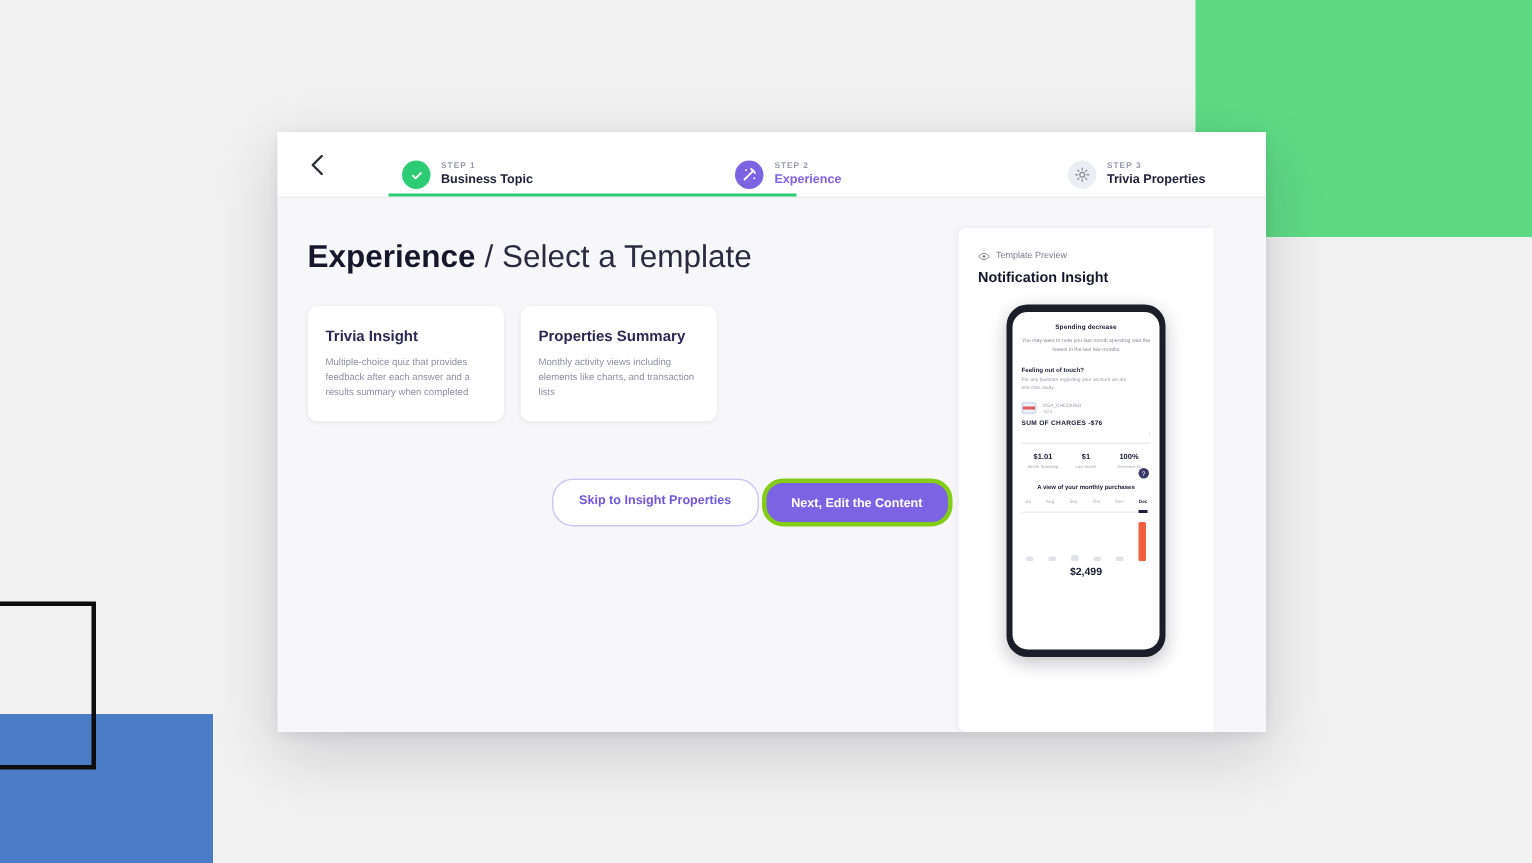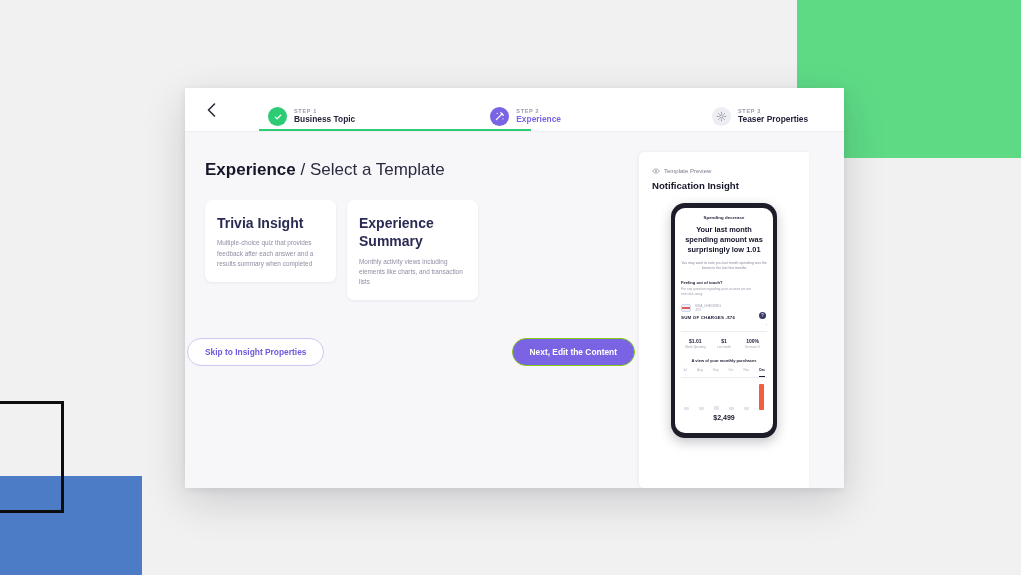--- a/index.html
+++ b/index.html
@@ -89,21 +89,21 @@
   }
 
   
   .app-body { display: flex; padding: 0; height: 356px; }
   .left-pane {
     width: 450px;
     padding: 28px 0 0 20px;
   }
 
   .page-title {
-    font-size: 17px; color: #17172b; margin-bottom: 20px;
+    font-size: 21px; color: #17172b; margin-bottom: 20px;
     white-space: nowrap;
   }
   .page-title .bold { font-weight: 700; }
   .page-title .light { font-weight: 400; color: #2b2b40; }
 
   
   .card-grid {
     display: grid;
     grid-template-columns: repeat(3, 131px);
     gap: 14px 11px;
@@ -117,21 +117,21 @@
     box-shadow: 0 1px 3px rgba(30,30,60,.07);
     cursor: pointer;
     position: relative;
     min-height: 72px;
   }
   .tpl-card.selected {
     border: 1.4px solid #7b64e3;
     box-shadow: 0 1px 5px rgba(100,80,220,.14);
   }
   .tpl-name {
-    font-size: 14px; font-weight: 700; color: #2a2a52;
+    font-size: 10px; font-weight: 700; color: #2a2a52;
     margin-bottom: 6px; line-height: 1.32;
   }
   .tpl-card.selected .tpl-name { color: #6f58dd; }
   .tpl-desc {
     font-size: 6.4px; color: #8f8fa4; line-height: 1.58;
   }
   .rec-badge {
     position: absolute; top: -13px; left: -1px;
     background: #f0edfc;
     border: 1px solid #ded7f8;
@@ -141,33 +141,33 @@
     font-size: 5px; letter-spacing: .55px; font-weight: 700;
     color: #7b64e3; text-transform: uppercase;
     display: flex; align-items: center; gap: 3px;
     white-space: nowrap;
   }
   .rec-badge .star { font-size: 6px; line-height: 1; }
   .card-wrap { position: relative; }
 
   
   .actions {
-    display: flex; gap: 14px; justify-content: space-between;
+    display: flex; gap: 2px; justify-content: flex-end;
     margin-top: 38px; margin-left: -18px;
   }
   .btn {
     font-size: 8.4px; font-weight: 700; border-radius: 14px;
     padding: 8px 17px; cursor: pointer; white-space: nowrap;
     font-family: "Liberation Sans", sans-serif;
   }
   .btn-ghost {
     background: #ffffff; color: #6f58dd; border: 1px solid #cfc7f2;
   }
   .btn-primary {
-    background: #7b64e3; color: #ffffff; border: 1px solid #84cc16;
+    background: #7b64e3; color: #ffffff; border: 3px solid #84cc16;
   }
 
   
   .preview-pane {
     width: 170px; margin-left: 4px; margin-top: 20px;
     background: #ffffff;
     border-radius: 5px 0 0 5px;
     box-shadow: -1px 0 4px rgba(30,30,60,.06);
     padding: 16px 13px 0 13px;
   }
@@ -320,21 +320,21 @@
 
       <div class="step step-3">
         <div class="step-badge badge-idle">
           <svg width="11" height="11" viewBox="0 0 14 14" fill="none">
             <circle cx="7" cy="7" r="2.1" stroke="#8e8e9f" stroke-width="1.1"></circle>
             <path d="M7 1.5v1.4M7 11.1v1.4M1.5 7h1.4M11.1 7h1.4M3.1 3.1l1 1M9.9 9.9l1 1M10.9 3.1l-1 1M4.1 9.9l-1 1" stroke="#8e8e9f" stroke-width="1.1" stroke-linecap="round"></path>
           </svg>
         </div>
         <div class="step-text">
           <span class="step-kicker">STEP 3</span>
-          <span class="step-label">Teaser Properties</span>
+          <span class="step-label">Trivia Properties</span>
         </div>
       </div>
 
     </div>
     <div class="stepper-progress"></div>
   </div>
 
   <div class="app-body">
 
     <div class="left-pane">
@@ -351,21 +351,21 @@
             <div class="tpl-name">Trivia Insight</div>
             <div class="tpl-desc">Multiple-choice quiz that provides feedback after each answer and a results summary when completed</div>
           </div>
         </div>
 
 
 
 
         <div class="card-wrap">
           <div class="tpl-card">
-            <div class="tpl-name">Experience Summary</div>
+            <div class="tpl-name">Properties Summary</div>
             <div class="tpl-desc">Monthly activity views including elements like charts, and transaction lists</div>
           </div>
         </div>
 
 
       </div>
 
       <div class="actions">
         <div class="btn btn-ghost">Skip to Insight Properties</div>
         <div class="btn btn-primary">Next, Edit the Content</div>
@@ -382,21 +382,20 @@
         </svg>
         <span>Template Preview</span>
       </div>
 
       <div class="preview-title">Notification Insight</div>
 
       <div class="phone">
         <div class="phone-screen">
 
           <div class="ph-kicker">Spending decrease</div>
-          <div class="ph-headline">Your last month spending amount was surprisingly low 1.01</div>
           <div class="ph-sub">You may want to note you last month spending was the lowest in the last few months</div>
 
           <div class="ph-q">Feeling out of touch?</div>
           <div class="ph-qsub">For any question regarding your account we are one click away</div>
           <div class="ph-help-dot">?</div>
 
           <div class="ph-txn">
             <div class="ph-card-icon"></div>
             <div class="ph-txn-text">
               <span class="ph-txn-name">VISA_CHECKING</span>

